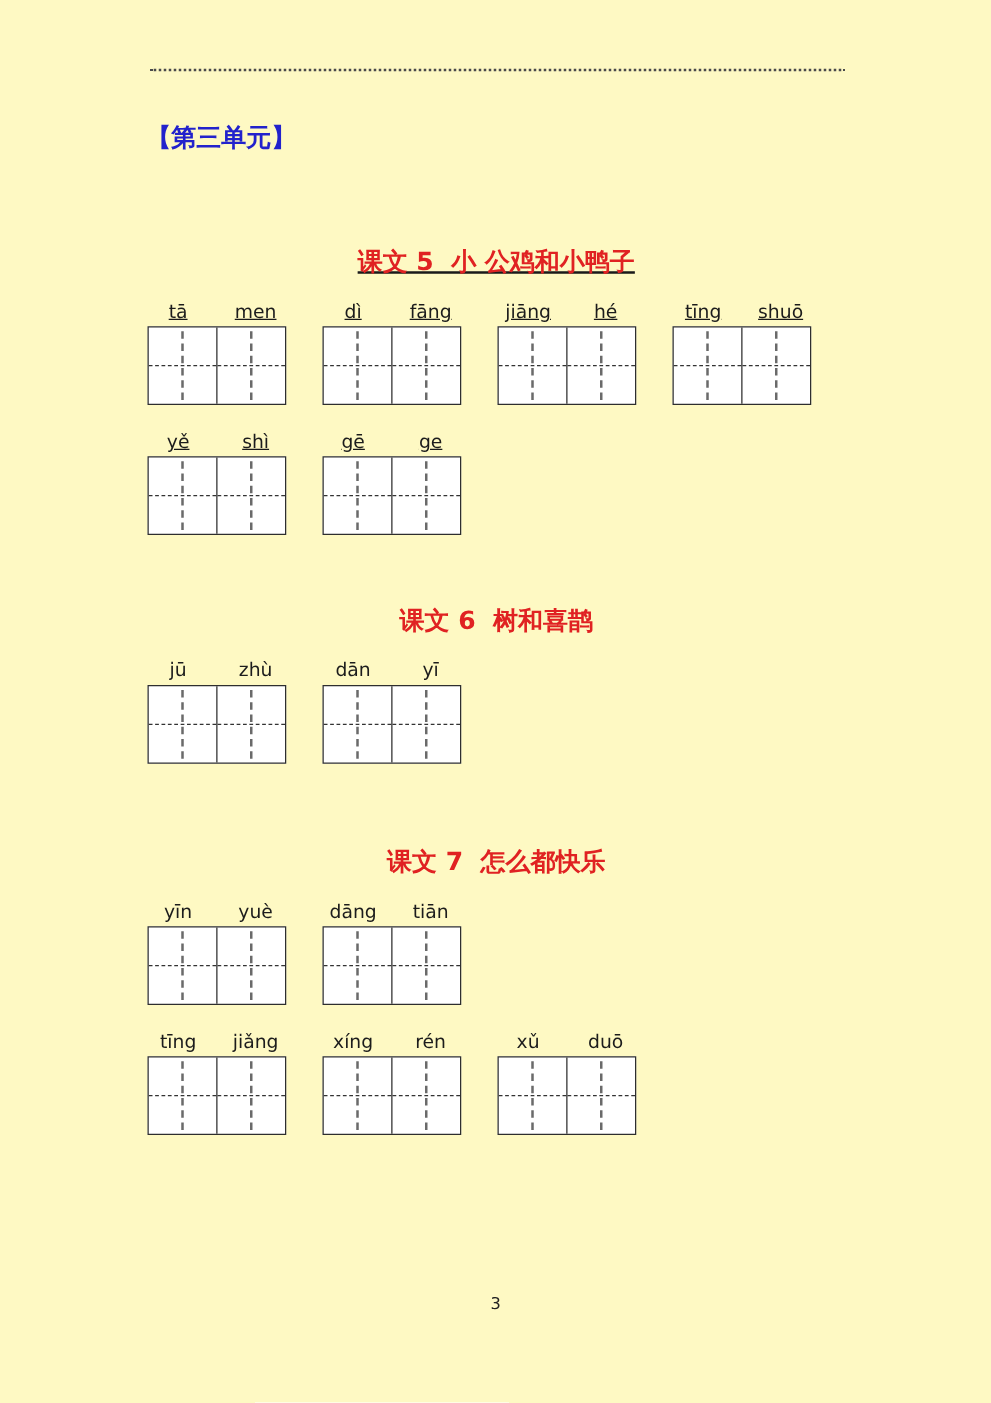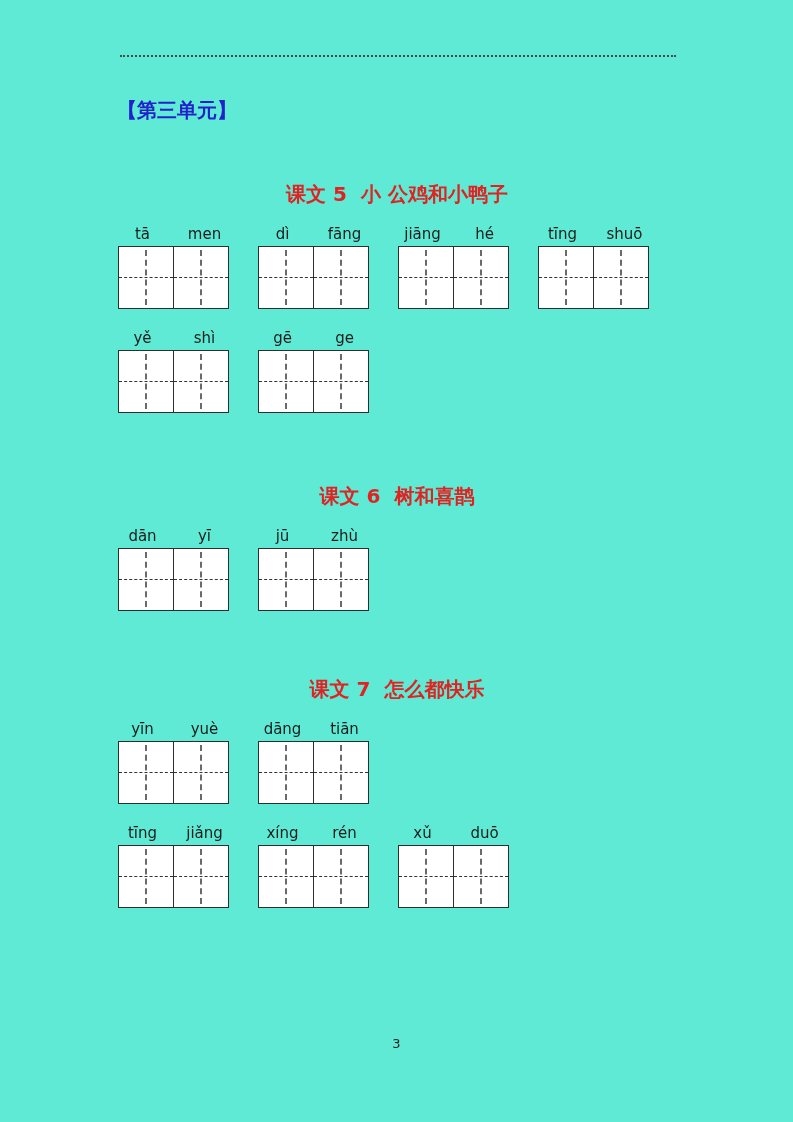--- a/index.html
+++ b/index.html
@@ -4,21 +4,21 @@
 <style>
   html, body {
     margin: 0;
     padding: 0;
     background: #ffffff;
   }
   .page {
     position: relative;
     width: 793px;
     height: 1122px;
-    background: #5eead4;
+    background: #fef9c3;
     font-family: "DejaVu Sans", "Liberation Sans", sans-serif;
     color: #1a1a1a;
     overflow: hidden;
   }
   .top-dotted-line {
     position: absolute;
     top: 55px;
     left: 120px;
     width: 556px;
     height: 0;
@@ -110,21 +110,21 @@
     color: #222222;
   }
 </style>
 </head>
 <body>
 
 <div class="page">
   <div class="top-dotted-line"></div>
   <div class="unit-title" style="color: rgb(34, 34, 204);">【第三单元】</div>
   <div id="lessons">
-      <section class="lesson" style="top: 183px;">
+      <section class="lesson" style="top: 198px; text-decoration: underline;">
         <h2 class="lesson-title" style="color: rgb(224, 34, 34);">课文 5  小 公鸡和小鸭子</h2>
         <div class="grid-row">
           <div class="word-group">
             <div class="pinyin-row">
               <span class="pinyin">tā</span>
               <span class="pinyin">men</span>
             </div>
             <div class="write-box">
               <div class="cell"></div>
               <div class="cell"></div>
@@ -182,32 +182,32 @@
               <div class="cell"></div>
             </div>
           </div>
         </div>
       </section>
       <section class="lesson" style="top: 485px;">
         <h2 class="lesson-title" style="color: rgb(224, 34, 34);">课文 6  树和喜鹊</h2>
         <div class="grid-row">
           <div class="word-group">
             <div class="pinyin-row">
+              <span class="pinyin">jū</span>
+              <span class="pinyin">zhù</span>
+            </div>
+            <div class="write-box">
+              <div class="cell"></div>
+              <div class="cell"></div>
+            </div>
+          </div>
+          <div class="word-group">
+            <div class="pinyin-row">
               <span class="pinyin">dān</span>
               <span class="pinyin">yī</span>
-            </div>
-            <div class="write-box">
-              <div class="cell"></div>
-              <div class="cell"></div>
-            </div>
-          </div>
-          <div class="word-group">
-            <div class="pinyin-row">
-              <span class="pinyin">jū</span>
-              <span class="pinyin">zhù</span>
             </div>
             <div class="write-box">
               <div class="cell"></div>
               <div class="cell"></div>
             </div>
           </div>
         </div>
       </section>
       <section class="lesson" style="top: 678px;">
         <h2 class="lesson-title" style="color: rgb(224, 34, 34);">课文 7  怎么都快乐</h2>

